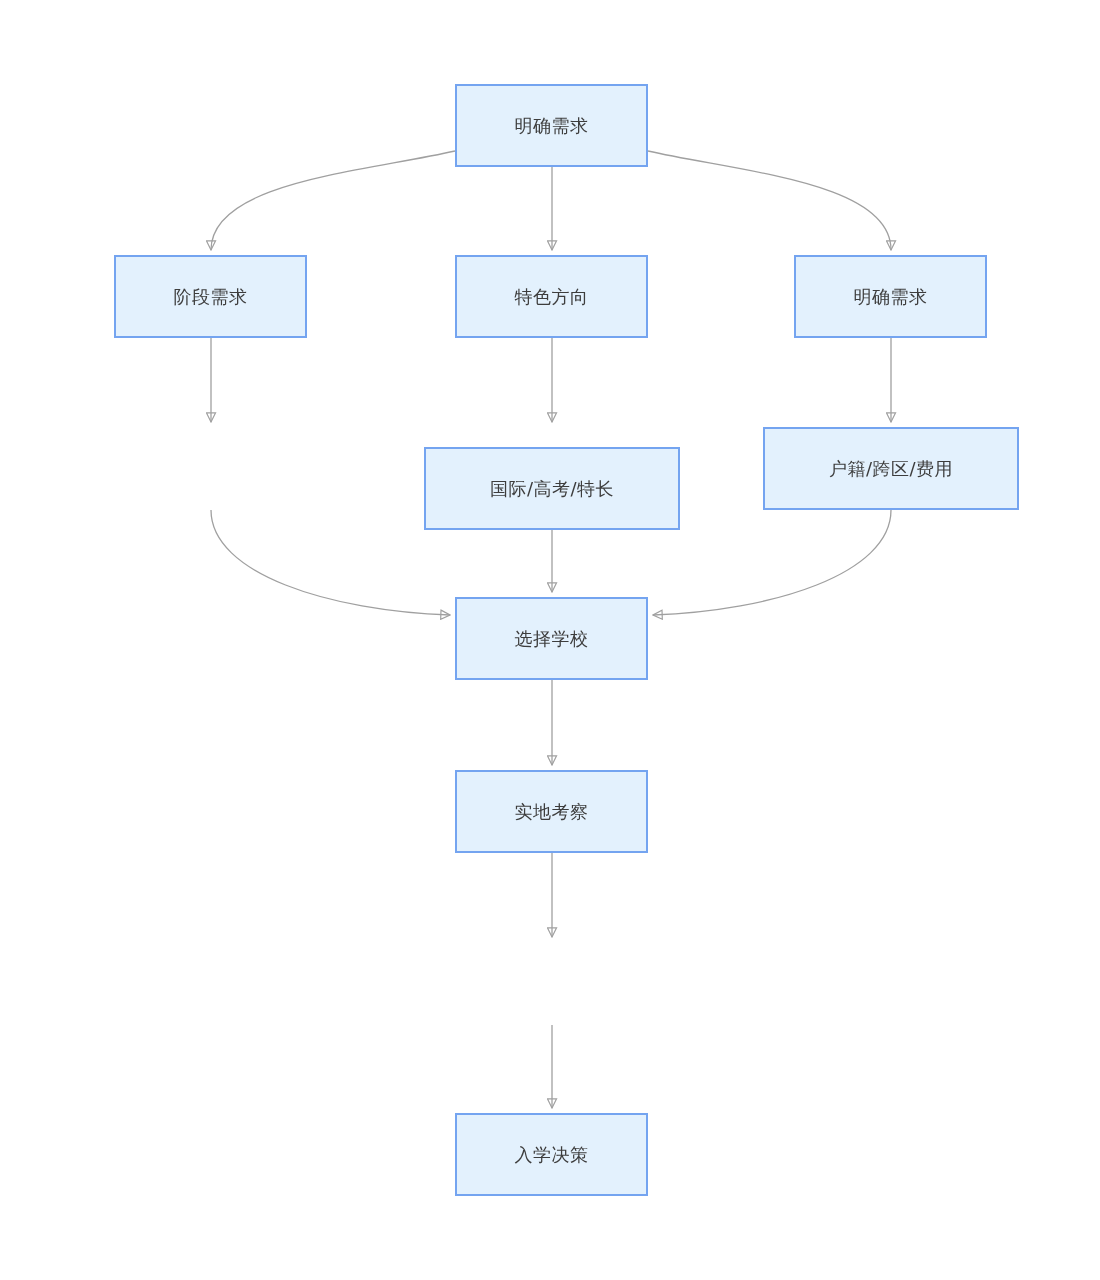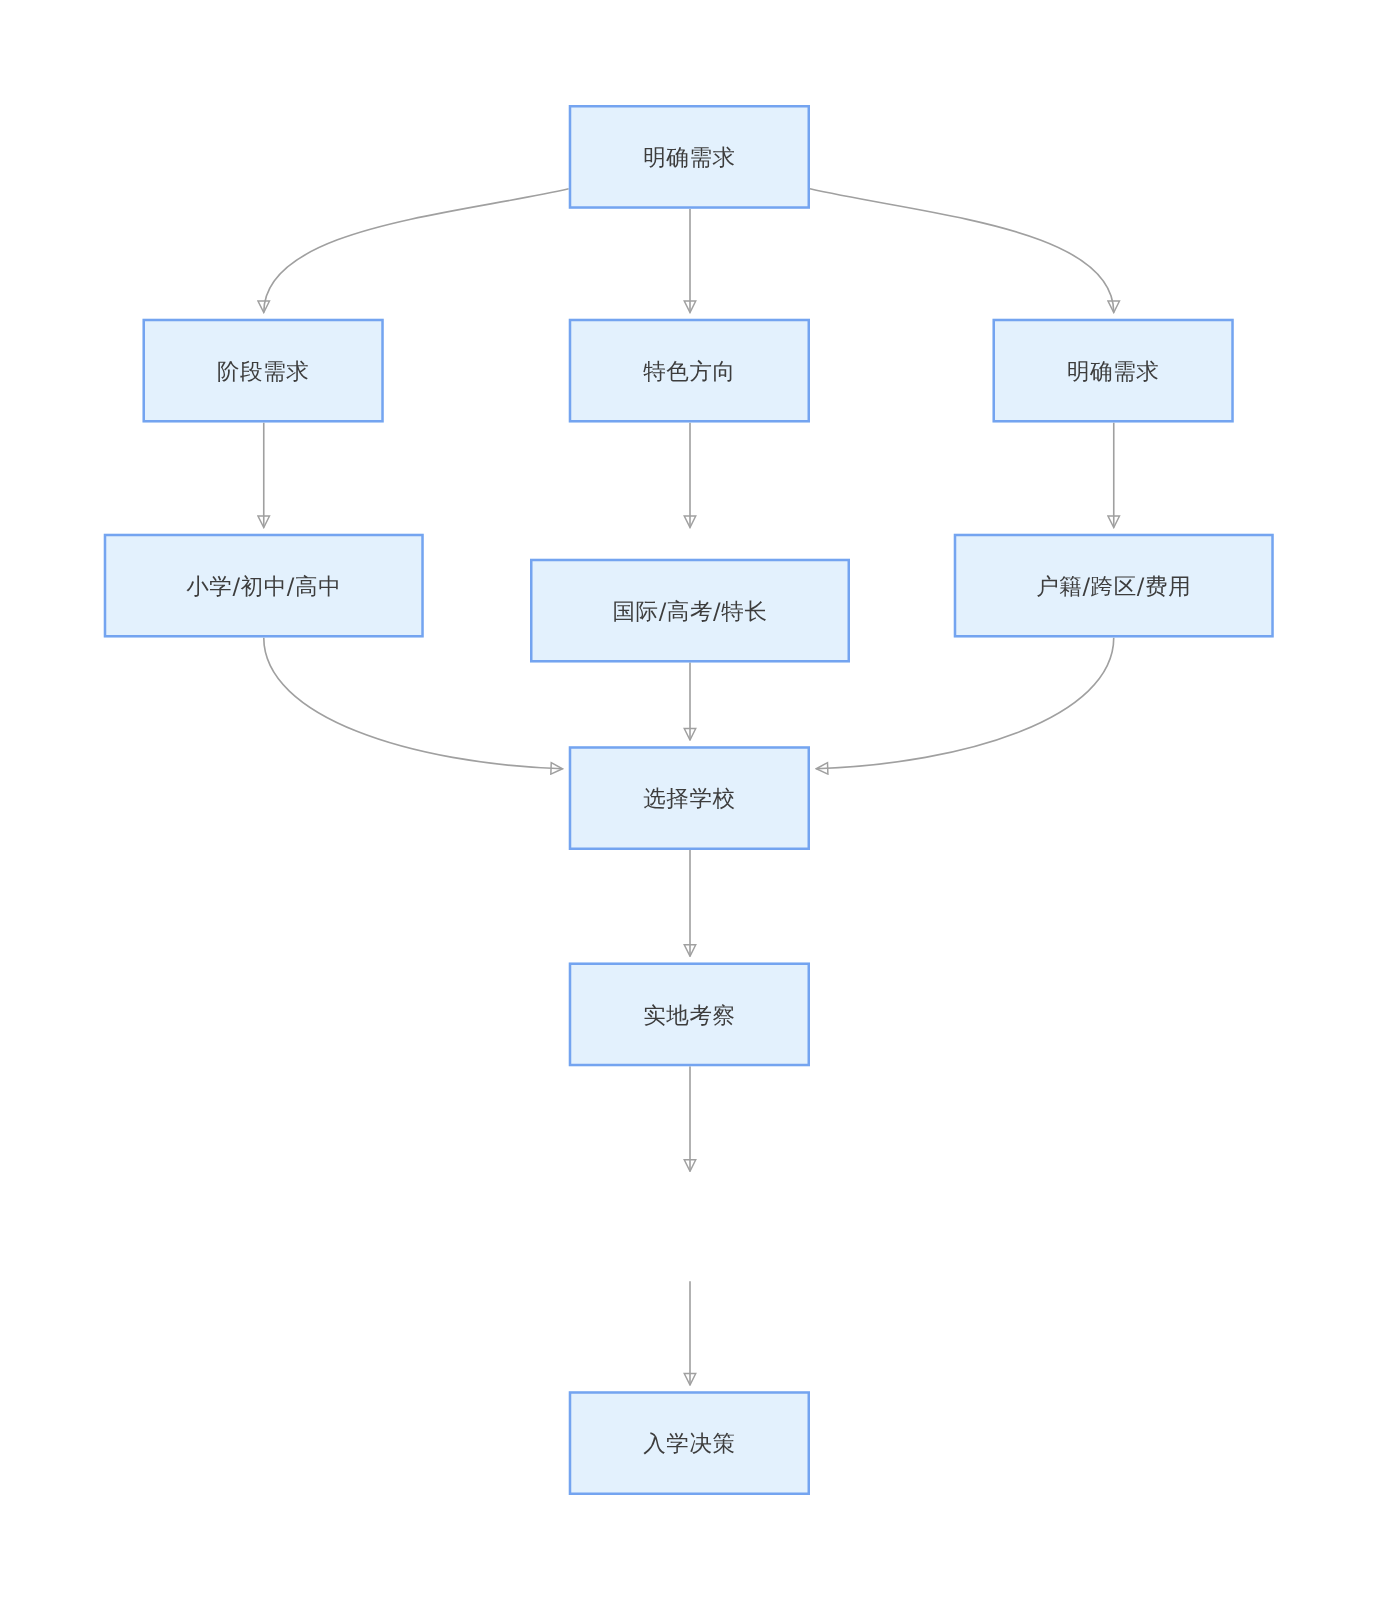--- a/index.html
+++ b/index.html
@@ -96,23 +96,20 @@
   </div>
 
   <div class="node n-feature">
     <span>特色方向</span>
   </div>
 
   <div class="node n-policy">
     <span>明确需求</span>
   </div>
 
-  <div class="node wide n-levels">
-    <span>小学/初中/高中</span>
-  </div>
 
   <div class="node wide n-tracks">
     <span>国际/高考/特长</span>
   </div>
 
   <div class="node wide n-factors">
     <span>户籍/跨区/费用</span>
   </div>
 
   <div class="node n-choose">

